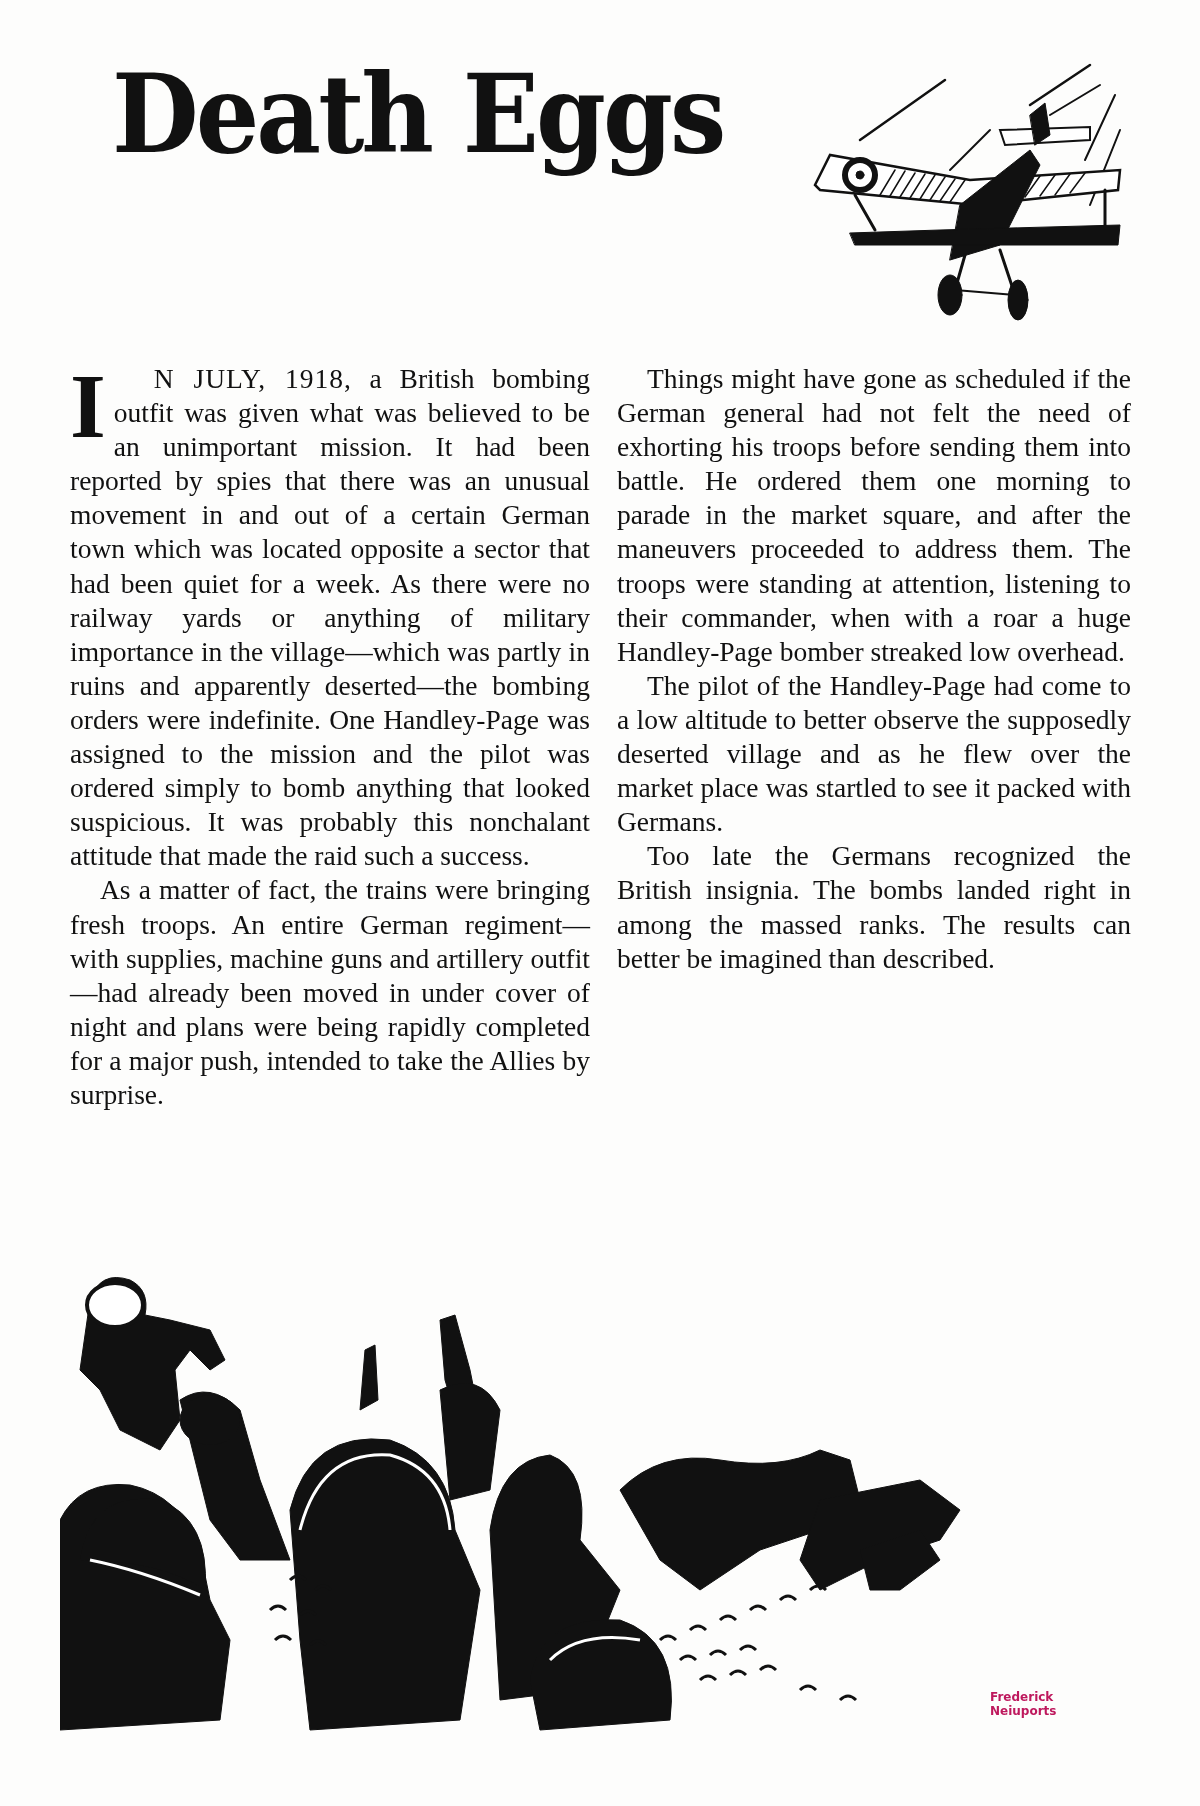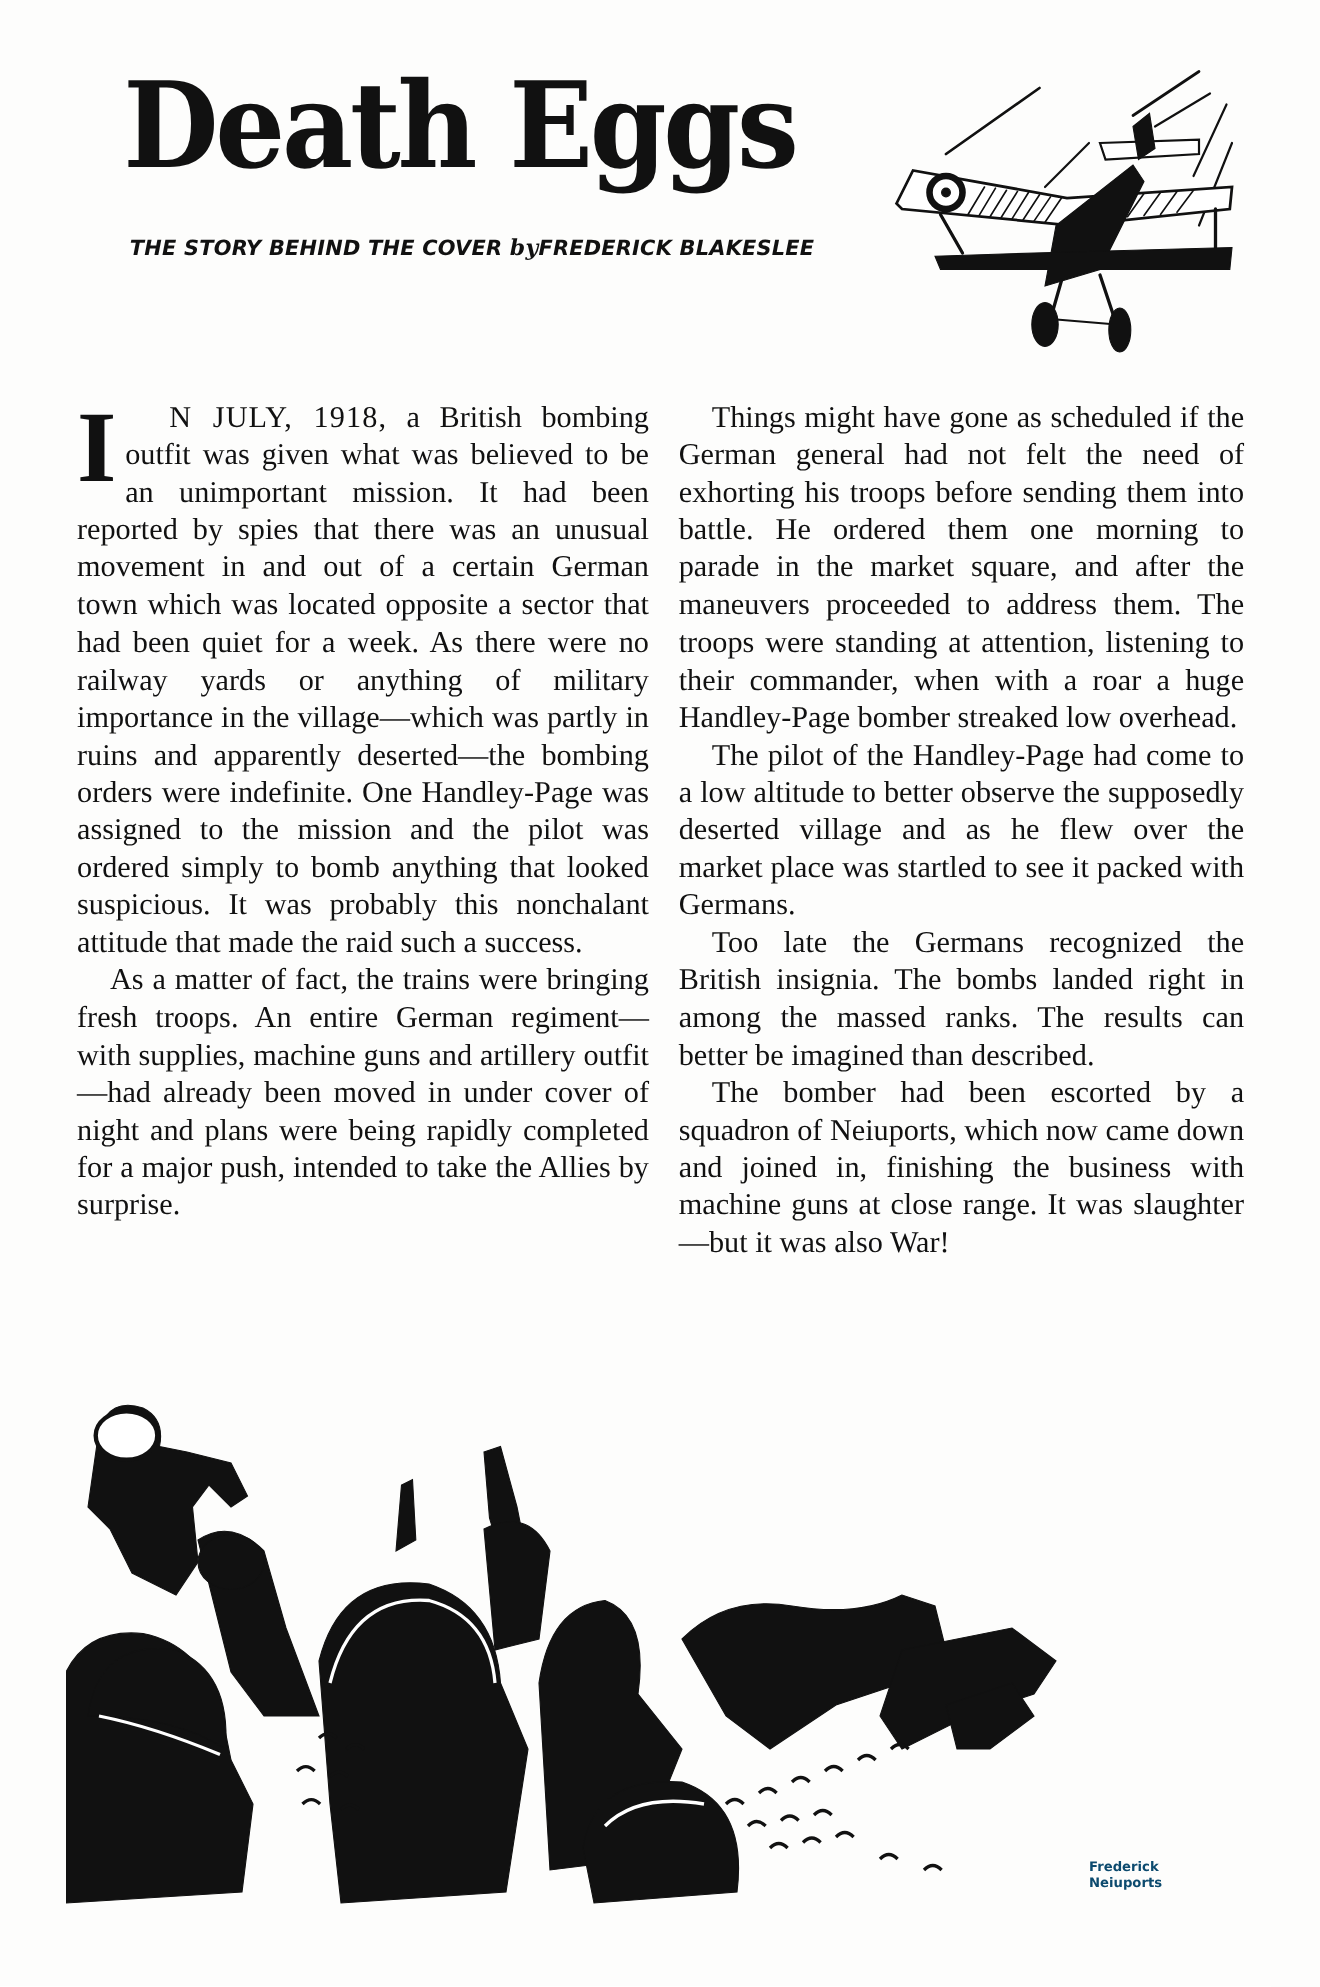--- a/index.html
+++ b/index.html
@@ -34,34 +34,30 @@
   .dropcap {
     float: left; font-family: "Liberation Serif", serif; font-weight: bold;
     font-size: 92px; line-height: 72px; margin: 6px 8px 0 0; padding-top: 2px;
   }
   .smallcaps { letter-spacing: 1px; margin-left: 40px; }
 
   .illus { position: absolute; left: 60px; top: 1260px; width: 1060px; height: 520px; }
   .signature {
     position: absolute; left: 990px; top: 1690px;
     font-family: "DejaVu Sans", sans-serif; font-weight: bold; font-size: 12px;
-    line-height: 14px; color: #0c4a6e; text-align: left;
+    line-height: 14px; color: #be185d; text-align: left;
   }
 </style>
 </head>
 <body>
 
 <div class="page">
 
   <div class="title">Death Eggs</div>
 
-  <div class="subtitle">
-    <span>THE STORY BEHIND THE COVER</span>
-    <span class="by">by</span><span>FREDERICK BLAKESLEE</span>
-  </div>
 
   <svg class="plane" viewBox="0 0 380 270">
     <g stroke="#111" stroke-linecap="round" fill="none">
       <line x1="60" y1="85" x2="145" y2="25" stroke-width="2.5"></line>
       <line x1="230" y1="50" x2="290" y2="10" stroke-width="2.5"></line>
       <line x1="250" y1="60" x2="300" y2="30" stroke-width="2"></line>
       <line x1="285" y1="105" x2="315" y2="40" stroke-width="2"></line>
       <line x1="290" y1="150" x2="320" y2="75" stroke-width="2"></line>
       <line x1="150" y1="115" x2="190" y2="75" stroke-width="2"></line>
 
@@ -105,21 +101,20 @@
 
   <div class="col col-left">
     <p class="first"><span class="dropcap">I</span><span class="smallcaps">N JULY, 1918,</span><span> a British bombing outfit was given what was believed to be an unimportant mission. It had been reported by spies that there was an unusual movement in and out of a cer­tain German town which was located op­posite a sector that had been quiet for a week. As there were no railway yards or anything of military importance in the village—which was partly in ruins and apparently deserted—the bombing orders were indefinite. One Handley-Page was assigned to the mission and the pilot was ordered simply to bomb anything that looked suspicious. It was probably this nonchalant attitude that made the raid such a success.</span></p>
     <p>As a matter of fact, the trains were bringing fresh troops. An entire German regiment—with supplies, machine guns and artillery outfit—had already been moved in under cover of night and plans were being rapidly completed for a major push, intended to take the Allies by sur­prise.</p>
   </div>
 
   <div class="col col-right">
     <p>Things might have gone as scheduled if the German general had not felt the need of exhorting his troops before send­ing them into battle. He ordered them one morning to parade in the market square, and after the maneuvers pro­ceeded to address them. The troops were standing at attention, listening to their commander, when with a roar a huge Handley-Page bomber streaked low over­head.</p>
     <p>The pilot of the Handley-Page had come to a low altitude to better observe the supposedly deserted village and as he flew over the market place was startled to see it packed with Germans.</p>
     <p>Too late the Germans recognized the British insignia. The bombs landed right in among the massed ranks. The results can better be imagined than described.</p>
-    <p>The bomber had been escorted by a squadron of Neiuports, which now came down and joined in, finishing the busi­ness with machine guns at close range. It was slaughter—but it was also War!</p>
   </div>
 
   <svg class="illus" viewBox="0 0 1060 520">
     <g fill="#111" stroke="#111">
 
       <path d="M30 40 Q40 10 70 20 Q90 30 85 55 L110 60 L150 70 L165 100 L150 110 L130 90 L115 110 L120 160 L100 190 L60 170 L40 130 L20 110 Z"></path>
       <ellipse cx="55" cy="45" rx="28" ry="22" fill="#fff" stroke-width="4"></ellipse>
 
       <path d="M0 260 Q20 220 70 225 Q120 235 140 290 L150 340 L170 380 L160 460 L0 470 Z"></path>
       <path d="M20 300 Q30 230 100 240 Q150 260 145 330 Q100 300 20 300 Z" fill="#111"></path>

